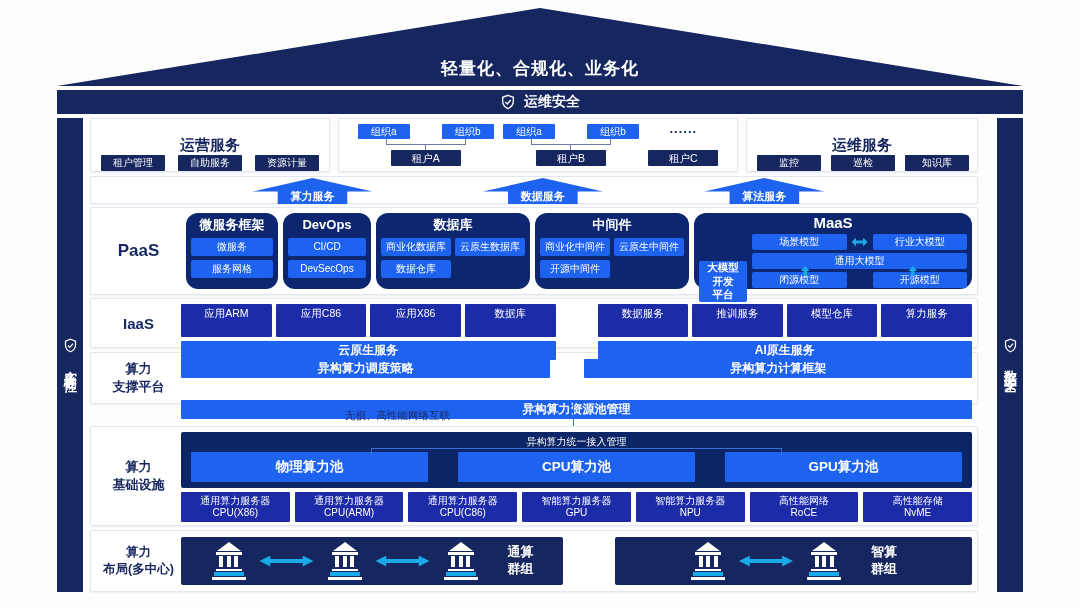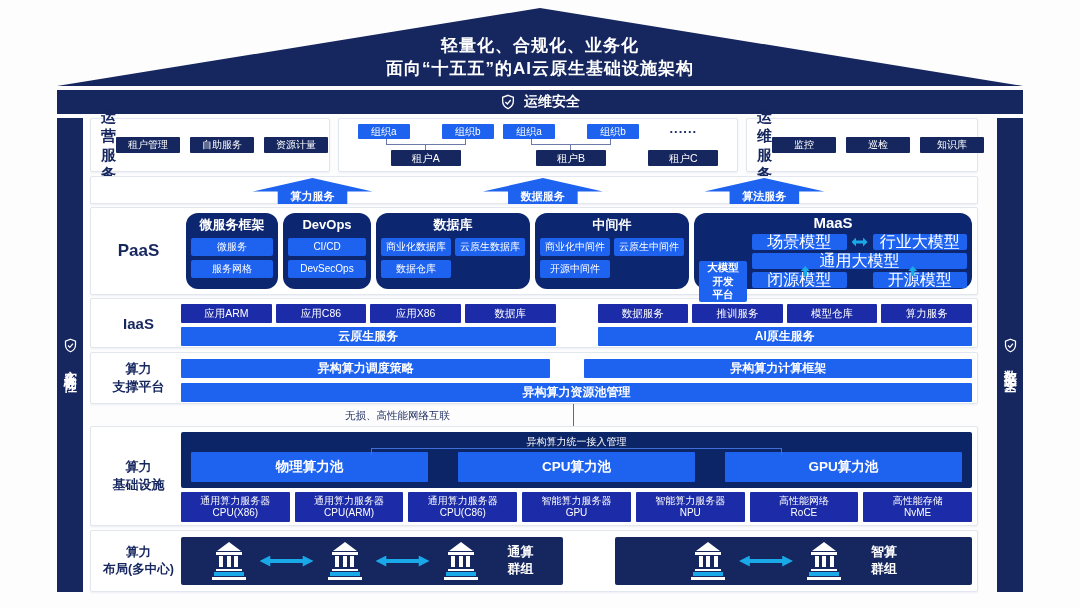--- a/index.html
+++ b/index.html
@@ -15,21 +15,21 @@
   
   .sidebar { top:118px; width:26px; height:474px; background:#16265e; display:flex; flex-direction:column;
              align-items:center; justify-content:center; gap:7px; }
   #leftbar { left:57px; } #rightbar { left:997px; }
   .vtext { writing-mode:vertical-lr; text-orientation:upright; color:#fff; font-weight:bold; font-size:13px; letter-spacing:3px; }
   
   #main { left:90px; top:118px; width:888px; }
   .panel { background:#fff; border:1px solid #e2e6ef; box-shadow:0 1px 2px rgba(20,40,90,.07); border-radius:2px; }
   
   #row1 { display:flex; gap:8px; height:54px; margin-bottom:4px; }
-  .hdrpanel { padding:3px 10px 4px; display:flex; flex-direction:row; align-items:center; }
+  .hdrpanel { padding:15px 10px 4px; display:flex; flex-direction:column; align-items:center; justify-content:space-between; }
   .hdrpanel .ptitle { font-size:15px; font-weight:bold; color:#16265e; margin-top:2px; }
   .chiprow { display:flex; gap:10px; width:100%; justify-content:space-between; }
   .navychip { background:#16265e; color:#fff; font-size:10px; height:16px; line-height:16px; text-align:center; min-width:64px; padding:0 6px; border-radius:1px; }
   #ops { width:240px; } #maint { width:232px; }
   #tenants { flex:1; display:flex; justify-content:space-around; align-items:center; padding:5px 14px; }
   .tgroup { display:flex; flex-direction:column; align-items:center; }
   .orgrow { display:flex; gap:32px; }
   .bluechip { background:#1e62f0; color:#fff; font-size:10px; height:15px; line-height:15px; text-align:center; width:52px; border-radius:1px; }
   .bracket { width:80px; height:6px; border-left:1px solid #6b7aa8; border-right:1px solid #6b7aa8; border-bottom:1px solid #6b7aa8; }
   .stub { width:1px; height:5px; background:#6b7aa8; }
@@ -49,36 +49,36 @@
   .pgroup .gh { color:#fff; font-weight:bold; font-size:13px; text-align:center; height:19px; line-height:19px; }
   .pchip { background:#1e62f0; color:#fff; font-size:10px; height:18px; line-height:18px; text-align:center; border-radius:2px; margin-top:4px; }
   .pgrid { display:grid; grid-template-columns:1fr 1fr; column-gap:4px; }
   #g1 { width:92px; } #g2 { width:88px; } #g3 { width:154px; } #g4 { width:154px; } #g5 { flex:1; }
   #g5 .gh { font-size:15px; height:16px; line-height:16px; }
   .maasbody { display:flex; gap:5px; flex:1; margin-top:3px; }
   .maasleft { background:#1e62f0; width:48px; color:#fff; font-size:10.5px; line-height:1.3; font-weight:bold; text-align:center;
               display:flex; align-items:center; justify-content:center; white-space:pre-line; border-radius:2px;margin-top:27px; }
   .maasright { flex:1; position:relative; display:flex; flex-direction:column; gap:3px; }
   .mrow { display:flex; gap:5px; align-items:center; height:16px; }
-  .mchip { background:#1e62f0; color:#fff; font-size:16px; height:16px; line-height:16px; text-align:center; flex:1; border-radius:2px; }
+  .mchip { background:#1e62f0; color:#fff; font-size:10px; height:16px; line-height:16px; text-align:center; flex:1; border-radius:2px; }
   .hdarrow { width:16px; height:9px; background:#19a8e8; clip-path:polygon(0 50%,28% 0,28% 33%,72% 33%,72% 0,100% 50%,72% 100%,72% 67%,28% 67%,28% 100%); }
   .uparrow-sm { position:absolute; width:9px; height:10px; background:#19a8e8; top:32px;
                 clip-path:polygon(50% 0,100% 50%,70% 50%,70% 100%,30% 100%,30% 50%,0 50%); }
   
   #row4 { height:50px; margin-bottom:4px; display:flex; padding:5px; }
   #row4 .rowlabel { font-size:15px; }
   #iaascontent { flex:1; display:flex; gap:42px; }
   .iaasgroup { flex:1; display:flex; flex-direction:column; gap:4px; }
   .iaaschips { display:flex; gap:4px; }
-  .ichip { flex:1; background:#1c2ba8; color:#fff; font-size:10.5px; height:19px; line-height:19px; text-align:center; border-radius:1px; }
+  .ichip { flex:1; background:#1c2ba8; color:#fff; font-size:10.5px; height:33px; line-height:19px; text-align:center; border-radius:1px; }
   .widebar { background:#1e62f0; color:#fff; font-weight:bold; font-size:12px; height:19px; line-height:19px; text-align:center; border-radius:1px; }
   
   #row5 { height:52px; display:flex; padding:6px 5px; }
   #row5 .rowlabel { font-size:13px; line-height:1.35; }
-  #supcontent { flex:1; display:flex; flex-direction:column; gap:5px; }
+  #supcontent { flex:1; display:flex; flex-direction:column; gap:22px; }
   .suptop { display:flex; gap:34px; }
   .supbar { background:#1e62f0; color:#fff; font-weight:bold; font-size:12px; height:19px; line-height:19px; text-align:center; border-radius:1px; }
   .supbar.a { flex:1; } .supbar.b { flex:1.05; }
   
   #notestrip { position:relative; height:22px; }
   #notestrip .note { position:absolute; left:255px; top:5px; font-size:10.5px; color:#1c2a5e; }
   #notestrip .vline { position:absolute; left:483px; top:0; width:1px; height:22px; background:#2f6fe0; }
   
   #row6 { height:100px; margin-bottom:4px; display:flex; padding:5px; }
   #row6 .rowlabel { font-size:13px; line-height:1.35; }
@@ -107,21 +107,20 @@
   .bank .cyan { width:30px; height:3.5px; background:#19a8e8; margin-top:1px; }
   .bank .base2 { width:34px; height:3.5px; background:#fff; margin-top:1px; }
   .darrow { width:54px; height:11px; background:#19a8e8;
             clip-path:polygon(0 50%,20% 0,20% 32%,80% 32%,80% 0,100% 50%,80% 100%,80% 68%,20% 68%,20% 100%); }
 </style>
 </head>
 <body>
 
 <div id="roof" class="abs">
   <div class="t1">轻量化、合规化、业务化</div>
-  <div class="t2">面向“十五五”的AI云原生基础设施架构</div>
 </div>
 
 <div id="secbar" class="abs">
   <svg width="16" height="16" viewBox="0 0 24 24">
       <path d="M12 2l8 3v6c0 5-3.5 9-8 11-4.5-2-8-6-8-11V5z" fill="none" stroke="#fff" stroke-width="2"></path>
       <path d="M8 12l3 3 5-6" stroke="#fff" stroke-width="2" fill="none"></path>
     </svg>
   <span>运维安全</span>
 </div>
 

